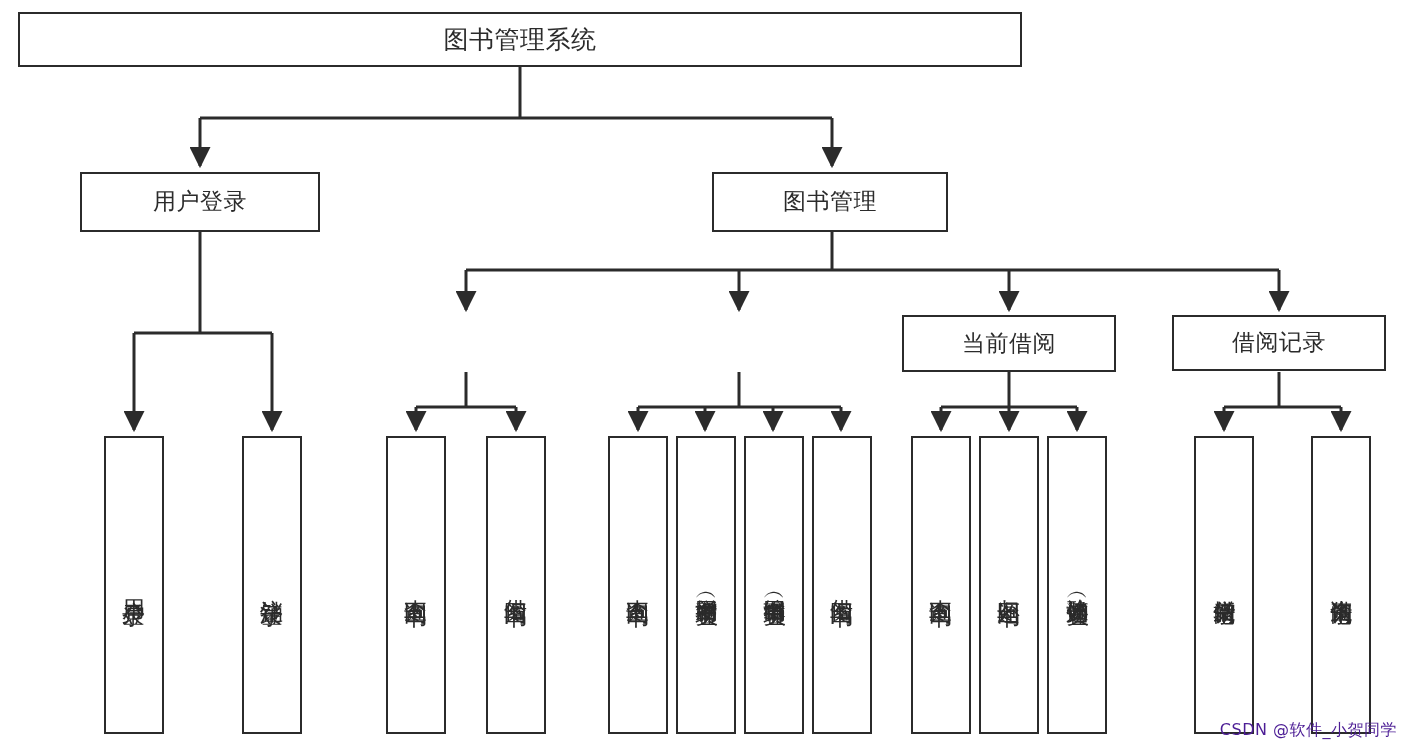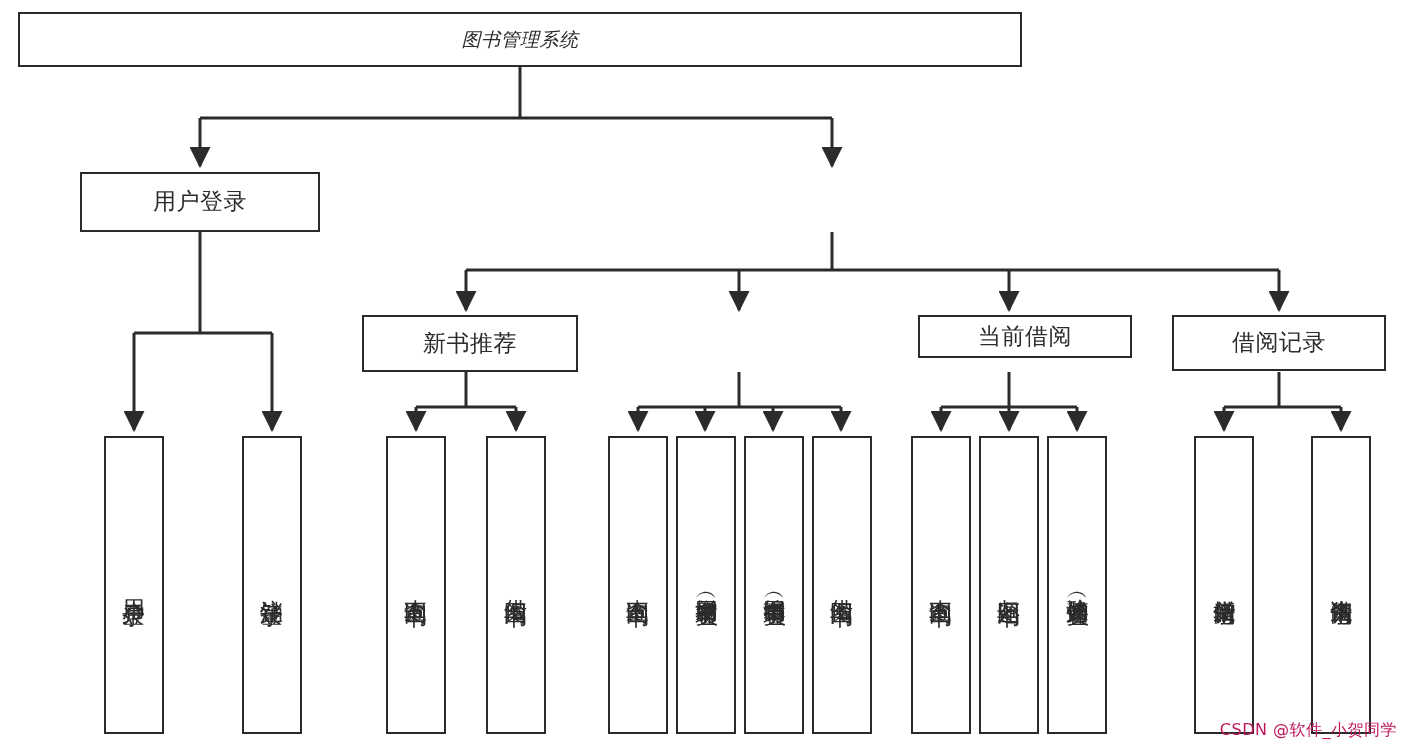--- a/index.html
+++ b/index.html
@@ -35,21 +35,21 @@
     justify-content: center;
     color: #2b2b2b;
     z-index: 2;
   }
   .node .label {
     display: block;
     text-align: center;
     letter-spacing: 0.5px;
     line-height: 1.18;
   }
-  .node-root .label   { font-size: 19px; font-style: italic; }
+  .node-root .label   { font-size: 25px; }
   .node-l2 .label     { font-size: 23px; }
   .node-l3 .label     { font-size: 23px; }
   .node-leaf {
     align-items: center;
     justify-content: center;
     padding: 4px 0;
   }
   .node-leaf .label {
     writing-mode: vertical-rl;
     text-orientation: upright;
@@ -60,21 +60,21 @@
   }
   .node-leaf.tall .label {
     font-size: 22px;
     letter-spacing: 1px;
   }
   #watermark {
     position: absolute;
     right: 8px;
     bottom: 6px;
     font-size: 16px;
-    color: #be185d;
+    color: #4c1d95;
     letter-spacing: 0.5px;
     z-index: 3;
     white-space: nowrap;
     text-align: right;
   }
 </style>
 </head>
 <body>
 
 <div id="diagram-root">
@@ -129,25 +129,25 @@
     </g>
   </svg>
 
   <div class="node node-root" style="left:18px; top:12px; width:1004px; height:55px;">
     <span class="label">图书管理系统</span>
   </div>
 
   <div class="node node-l2" style="left:80px; top:172px; width:240px; height:60px;">
     <span class="label">用户登录</span>
   </div>
+  <div class="node node-l2" style="left:712px; top:172px; width:236px; height:60px;">
+    <span class="label">图书管理</span>
+  </div>
 
-  <div class="node node-l3" style="left:362px; top:315px; width:216px; height:57px;">
-    <span class="label">新书推荐</span>
-  </div>
-  <div class="node node-l3" style="left:902px; top:315px; width:214px; height:43px;margin-left:16px;">
+  <div class="node node-l3" style="left:902px; top:315px; width:214px; height:57px;">
     <span class="label">当前借阅</span>
   </div>
   <div class="node node-l3" style="left:1172px; top:315px; width:214px; height:56px;">
     <span class="label">借阅记录</span>
   </div>
 
   <div class="node node-leaf" style="left:104px; top:436px; width:60px; height:298px;">
     <span class="label">用户登录</span>
   </div>
   <div class="node node-leaf" style="left:242px; top:436px; width:60px; height:298px;">

